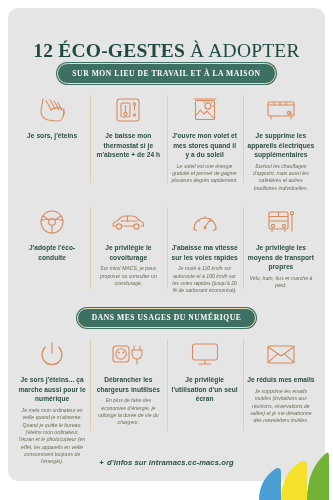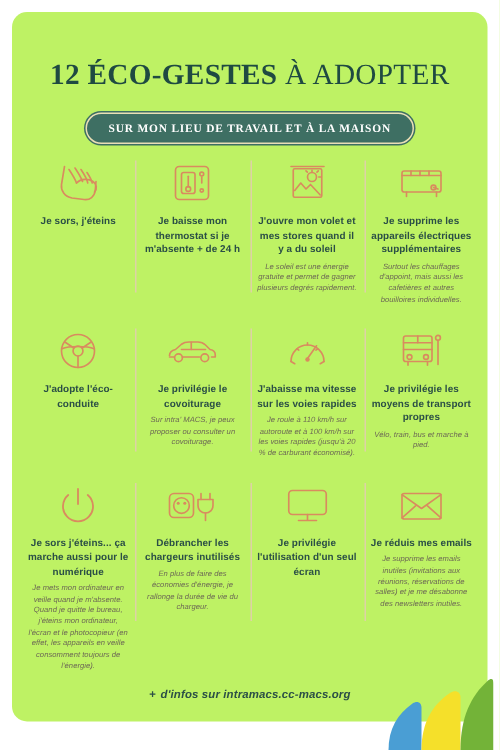--- a/index.html
+++ b/index.html
@@ -12,21 +12,21 @@
   #poster {
     position: relative;
     width: 333px; height: 500px;
     background: #ffffff;
     box-sizing: border-box;
   }
   .card {
     position: absolute;
     left: 8px; top: 8px;
     width: 317px; height: 473px;
-    background: #bef264;
+    background: #e5e5e5;
     border-radius: 10px;
     box-sizing: border-box;
     overflow: hidden;
   }
   
   .title {
     text-align: center;
     margin: 33px 10px 0 10px;
     font-family: "Liberation Serif", serif;
     font-size: 19.5px;
@@ -133,21 +133,21 @@
 
 <div id="poster">
   <div class="card">
 
     <div class="title">
       <span class="bold">12 ÉCO-GESTES</span>
       <span class="light">À ADOPTER</span>
     </div>
 
     <div class="s1">
-      <div class="banner-wrap" style="margin-top:14px;justify-content:center;">
+      <div class="banner-wrap" style="margin-top:2px;justify-content:center;">
         <div class="banner">SUR MON LIEU DE TRAVAIL ET À LA MAISON</div>
       </div>
       <div class="row" style="--divh:88px;">
 
         <div class="cell">
           <div class="icon">
             <svg width="34" height="30" viewBox="0 0 34 30" fill="none" stroke="#d98b5f" stroke-width="1.1" stroke-linecap="round" stroke-linejoin="round">
               <path d="M8 4 L6 16 C5.5 20 8 24 13 25 L21 26 C25 26.5 28 24 28.5 20 L29 14"></path>
               <path d="M11 6 C13 9 15 12 16 15"></path>
               <path d="M15 5 C17 8 19 11 20 14"></path>
@@ -271,20 +271,23 @@
             </svg>
           </div>
           <div class="lbl">Je privilégie les moyens de transport propres</div>
           <div class="note">Vélo, train, bus et marche à pied.</div>
         </div>
 
       </div>
     </div>
 
     <div class="s3">
+      <div class="banner-wrap">
+        <div class="banner">DANS MES USAGES DU NUMÉRIQUE</div>
+      </div>
       <div class="row" style="--divh:92px;">
 
         <div class="cell">
           <div class="icon">
             <svg width="28" height="28" viewBox="0 0 28 28" fill="none" stroke="#d98b5f" stroke-width="1.2" stroke-linecap="round" stroke-linejoin="round">
               <path d="M7.5 7 A10 10 0 1 0 20.5 7"></path>
               <path d="M14 3 v10"></path>
             </svg>
           </div>
           <div class="lbl">Je sors j'éteins... ça marche aussi pour le numérique</div>

